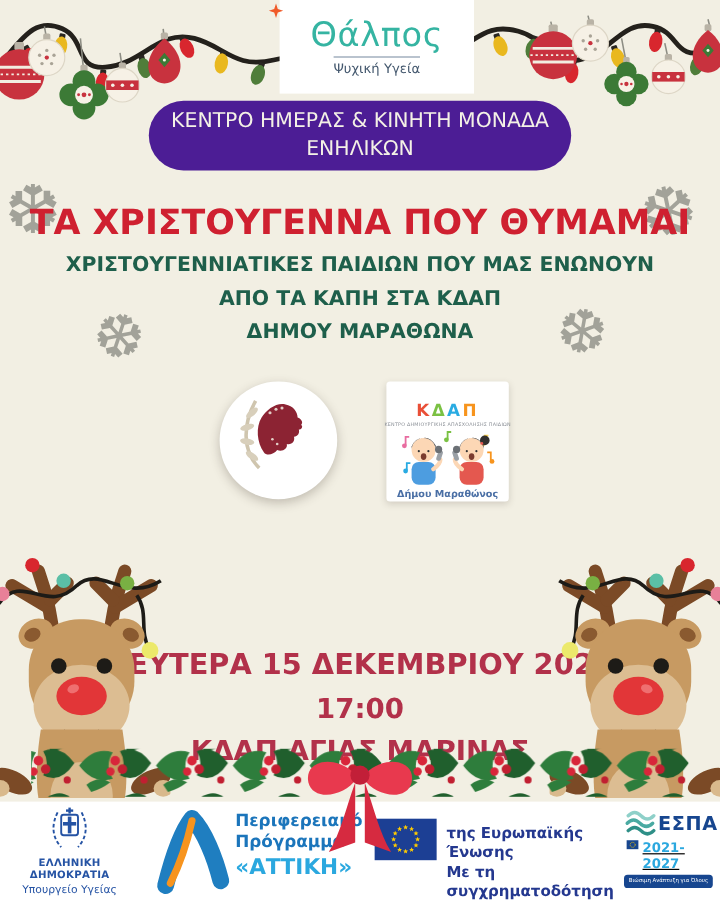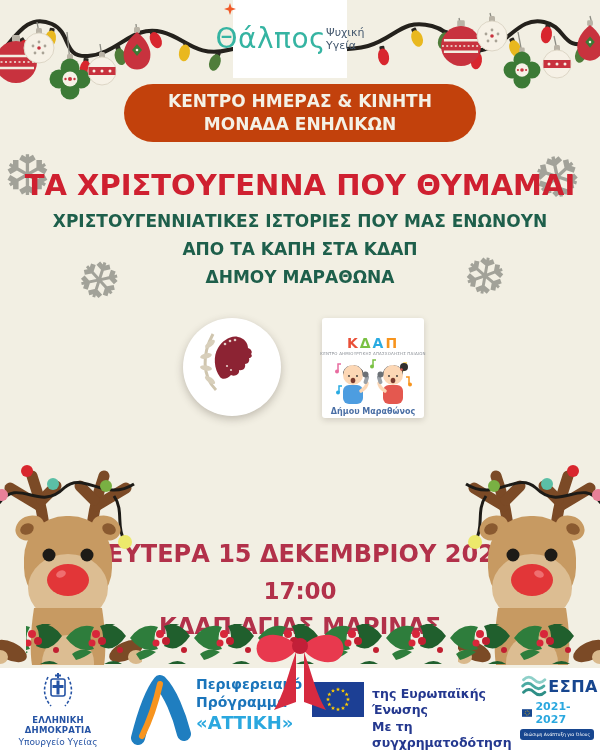--- a/index.html
+++ b/index.html
@@ -3,31 +3,31 @@
 <meta charset="utf-8">
 <style>
   html,body{margin:0;padding:0;}
   body{font-family:"DejaVu Sans","Liberation Sans",sans-serif;}
   #poster{position:relative;width:600px;height:750px;background:#f2efe3;overflow:hidden;}
 
   
   .top-deco{position:absolute;left:0;top:0;width:600px;height:150px;z-index:1;}
 
   
-  .thalpos-box{position:absolute;left:233px;top:0;width:114px;height:78px;background:#ffffff;z-index:2;
-    display:flex;flex-direction:row;align-items:center;justify-content:center;}
+  .thalpos-box{position:absolute;left:233px;top:0;width:162px;height:78px;background:#ffffff;z-index:2;
+    display:flex;flex-direction:column;align-items:center;justify-content:center;}
   .thalpos-name{font-size:28px;color:#35b4a2;letter-spacing:.5px;line-height:1;position:relative;}
   .thalpos-star{position:absolute;left:-10px;top:2px;}
   .thalpos-rule{width:72px;border-top:1.5px solid #8c9cae;margin:4px 0 3px 0;}
   .thalpos-tagline{font-size:11px;color:#44586e;}
 
   
-  .banner{position:absolute;left:124px;top:84px;width:352px;height:58px;background:#c2410c;border-radius:29px;
+  .banner{position:absolute;left:124px;top:84px;width:352px;height:58px;background:#4c1d95;border-radius:29px;
     display:flex;align-items:center;justify-content:center;text-align:center;z-index:2;
-    color:#f4f1e6;font-weight:bold;font-size:17px;line-height:1.35;padding:0 14px;box-sizing:border-box;}
+    color:#f4f1e6;font-weight:normal;font-size:17px;line-height:1.35;padding:0 14px;box-sizing:border-box;}
 
   
   .snowflake{position:absolute;color:#a2a299;font-size:56px;line-height:1;z-index:1;user-select:none;}
 
   
   .headline{position:absolute;left:0;top:168px;width:600px;text-align:center;z-index:3;}
   .title{font-size:29px;font-weight:bold;color:#cf2030;letter-spacing:0;}
   .sub1{margin-top:9px;font-size:17px;font-weight:bold;color:#1e5f4b;}
   .sub2,.sub3{margin-top:8px;font-size:17px;font-weight:bold;color:#1e5f4b;}
 
@@ -70,21 +70,21 @@
   .gov-l2{font-size:9px;margin-top:2px;}
   .attiki{position:absolute;left:122px;top:4px;width:184px;}
   .attiki-art{position:absolute;left:6px;top:0;}
   .attiki-text{position:absolute;left:74px;top:4px;color:#1b75bb;font-weight:bold;font-size:14px;line-height:1.25;}
   .attiki-name{color:#2ba8df;font-size:18px;margin-top:1px;}
   .euflag{position:absolute;left:312px;top:14px;}
   .eu-text{position:absolute;left:372px;top:18px;width:150px;color:#24388f;font-weight:bold;font-size:12.5px;line-height:1.3;}
   .espa{position:absolute;left:520px;top:5px;width:78px;}
   .espa-row1{display:flex;align-items:center;}
   .espa-title{font-size:16px;font-weight:bold;color:#17468f;letter-spacing:.5px;}
-  .espa-row2{display:flex;align-items:center;margin-top:1px;margin-left:2px;}
+  .espa-row2{display:flex;align-items:flex-start;margin-top:1px;margin-left:2px;text-decoration:underline;}
   .espa-period{font-size:11px;font-weight:bold;color:#2ba8df;margin-left:3px;}
   .espa-banner{margin-top:3px;width:74px;height:11px;background:#17468f;border-radius:3px;
     display:flex;align-items:center;justify-content:center;}
   .espa-tagline{font-size:4.5px;color:#ffffff;white-space:nowrap;}
 </style>
 </head>
 <body>
 
 <div id="poster">
 
@@ -197,21 +197,21 @@
 
   <div class="banner">ΚΕΝΤΡΟ ΗΜΕΡΑΣ &amp; ΚΙΝΗΤΗ ΜΟΝΑΔΑ ΕΝΗΛΙΚΩΝ</div>
 
   <div class="snowflake" style="left:4px;top:148px;">❆</div>
   <div class="snowflake" style="left:78px;top:256px;font-size:50px;transform:rotate(18deg);">❆</div>
   <div class="snowflake" style="left:534px;top:150px;transform:rotate(-12deg);">❆</div>
   <div class="snowflake" style="left:464px;top:252px;font-size:50px;transform:rotate(10deg);">❆</div>
 
   <div class="headline">
     <div class="title">ΤΑ ΧΡΙΣΤΟΥΓΕΝΝΑ ΠΟΥ ΘΥΜΑΜΑΙ</div>
-    <div class="sub1">ΧΡΙΣΤΟΥΓΕΝΝΙΑΤΙΚΕΣ ΙΣΤΟΡΙΕΣ ΠΟΥ ΜΑΣ ΕΝΩΝΟΥΝ</div>
+    <div class="sub1">ΧΡΙΣΤΟΥΓΕΝΝΙΑΤΙΚΕΣ ΠΑΙΔΙΩΝ ΠΟΥ ΜΑΣ ΕΝΩΝΟΥΝ</div>
     <div class="sub2">ΑΠΟ ΤΑ ΚΑΠΗ ΣΤΑ ΚΔΑΠ</div>
     <div class="sub3">ΔΗΜΟΥ ΜΑΡΑΘΩΝΑ</div>
   </div>
 
   <div class="muni-logo">
     <svg class="muni-art" width="98" height="98" viewBox="0 0 98 98">
       <path d="M30,16 C19,36 19,58 33,72" stroke="#cfc5ae" stroke-width="3" fill="none"></path>
       <g fill="#d8cfbb">
         <ellipse cx="27" cy="26" rx="6" ry="2.6" transform="rotate(-40 27 26)"></ellipse>
         <ellipse cx="23" cy="38" rx="6" ry="2.6" transform="rotate(-15 23 38)"></ellipse>

